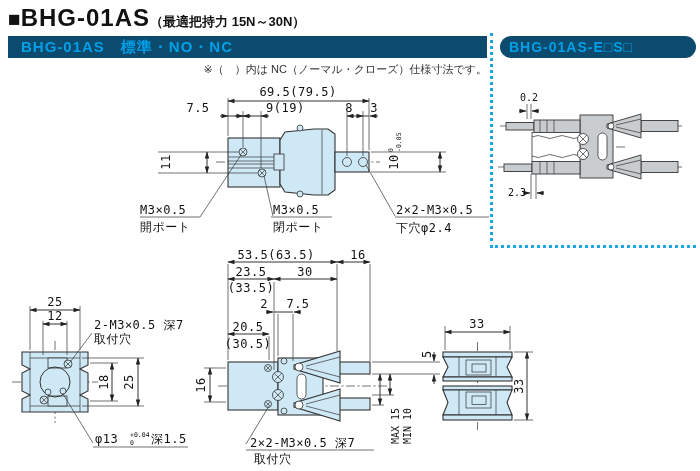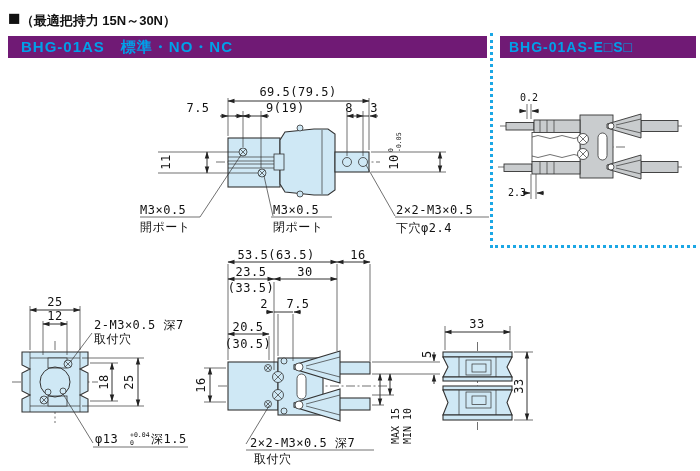--- a/index.html
+++ b/index.html
@@ -3,24 +3,24 @@
 <meta charset="utf-8">
 <style>
   html,body{margin:0;padding:0;}
   body{width:700px;height:471px;background:#fff;position:relative;overflow:hidden;
        font-family:"Liberation Sans","DejaVu Sans",sans-serif;}
   .page{position:absolute;inset:0;}
   .title{position:absolute;left:8px;top:4px;display:flex;align-items:baseline;color:#111;}
   .title .bullet{font-size:21px;line-height:28px;font-weight:bold;}
   .title .model{font-size:24px;font-weight:bold;letter-spacing:1px;}
   .title .force{font-size:13px;font-weight:bold;margin-left:0;}
-  .bar{position:absolute;top:36px;height:22px;background:#701a75;color:#00a0e9;
+  .bar{position:absolute;top:36px;height:22px;background:#0c4a6e;color:#00a0e9;
        font-weight:bold;font-size:15px;line-height:22px;letter-spacing:1px;}
   .bar-left{left:8px;width:479px;padding-left:13px;box-sizing:border-box;}
-  .bar-right{left:500px;width:196px;padding-left:9px;box-sizing:border-box;font-size:14px;}
+  .bar-right{left:500px;width:196px;padding-left:9px;box-sizing:border-box;font-size:14px;border-radius:11px;}
   .note{position:absolute;left:180px;top:62px;width:307px;text-align:right;
         font-size:11px;color:#333;}
   .dotted-box{position:absolute;left:490px;top:33px;width:206px;height:215px;
         border-left:3px dotted #1ba7e5;border-bottom:3px dotted #1ba7e5;box-sizing:border-box;}
   svg{position:absolute;overflow:visible;}
   .ln{stroke:#333;stroke-width:1;fill:none;}
   .lt{stroke:#333;stroke-width:0.7;fill:none;}
   .cl{stroke:#333;stroke-width:0.7;fill:none;stroke-dasharray:9 2.5 2 2.5;}
   .body{fill:#cfe8f5;stroke:#333;stroke-width:1.1;}
   .body2{fill:#cfe8f5;stroke:#333;stroke-width:0.8;}
@@ -39,26 +39,28 @@
   <svg width="0" height="0" style="position:absolute">
     <defs>
       <marker id="arw" viewBox="0 0 10 10" refX="9.3" refY="5" markerWidth="9" markerHeight="7" orient="auto-start-reverse">
           <path d="M10 5 L0 1.8 L0 8.2 Z" fill="#222"></path>
         </marker>
     </defs>
   </svg>
 
   <div class="title">
     <span class="bullet">■</span>
+    <span class="model">BHG-01AS</span>
     <span class="force">（最適把持力 15N～30N）</span>
   </div>
 
   <div class="dotted-box"></div>
   <div class="bar bar-left">BHG-01AS　標準・NO・NC</div>
   <div class="bar bar-right">BHG-01AS-E□S□</div>
+  <div class="note">※（　）内は NC（ノーマル・クローズ）仕様寸法です。</div>
 
   <svg style="left:128px;top:83px" width="362" height="157" viewBox="0 0 362 157">
     <g>
       <line class="cl" x1="88" y1="79" x2="252" y2="79"></line>
     </g>
     <g>
       <rect class="body" x="100" y="55" width="52" height="49"></rect>
       <polygon class="body" points="152,57 157,49 186,46 200,46 207,51 207,107 200,112 186,112 157,109 152,101"></polygon>
       <line class="lt" x1="194" y1="47" x2="194" y2="111"></line>
       <rect class="body" x="207" y="69" width="34" height="20"></rect>

